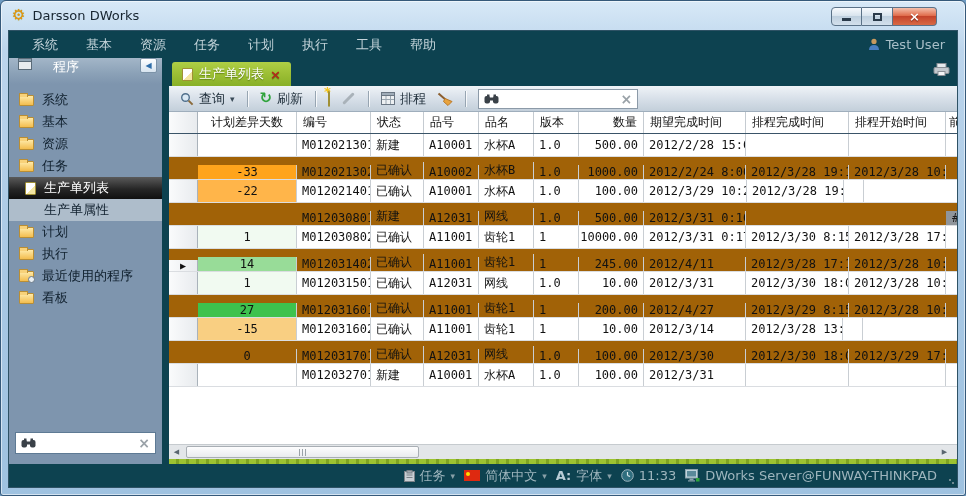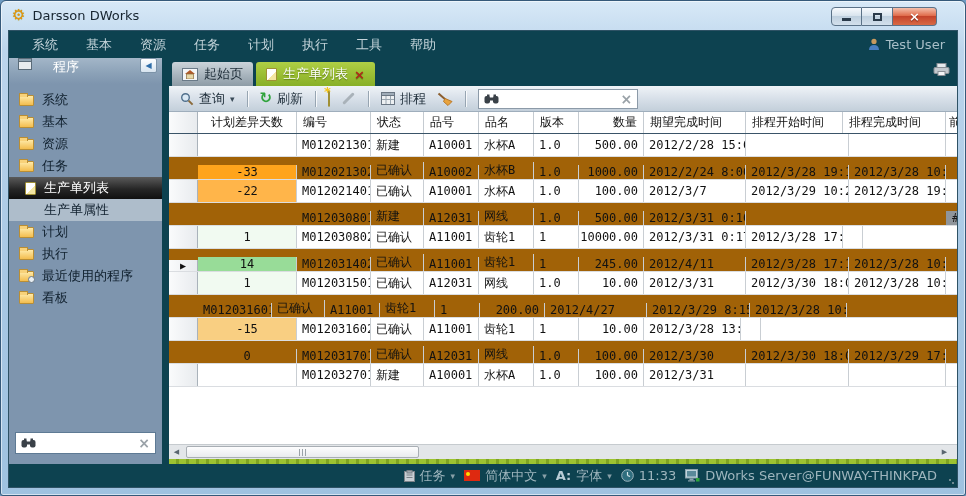--- a/index.html
+++ b/index.html
@@ -240,29 +240,20 @@
             <rect x="9.5" y="0.5" width="2.5" height="3" fill="#3A4148"></rect>
           </svg>
           <input type="text" value="" style="">
           <span class="clear-x">×</span>
         </div>
       </div>
 
       <div class="main">
 
         <div class="tabstrip">
-          <div class="tab inactive">
-              <span class="home-box">
-                <svg width="10" height="9" viewBox="0 0 10 9">
-                  <polygon points="5,0 10,4 0,4" fill="#B05A2A"></polygon>
-                  <rect x="1.5" y="4" width="7" height="5" fill="#E8D8A8" stroke="#8A6A3A" stroke-width="0.7"></rect>
-                </svg>
-              </span>
-              <span>起始页</span>
-            </div>
             <div class="tab active">
               <span class="doc-icon"></span>
               <span>生产单列表</span>
               <span class="tab-close">×</span>
             </div>
             <span class="corner-icon">
             <svg width="17" height="13" viewBox="0 0 17 13">
               <rect x="4" y="0.5" width="9" height="5" fill="#E6EAED" stroke="#8A9096"></rect>
               <rect x="1" y="4.5" width="15" height="6" rx="1" fill="#C3C9CE" stroke="#8A9096"></rect>
               <rect x="5" y="8.5" width="7" height="4" fill="#F2F4F6" stroke="#8A9096"></rect>
@@ -330,22 +321,22 @@
             <div class="thead">
               <div class="th sel"></div>
             <div class="th c0">计划差异天数</div>
                 <div class="th c1">编号</div>
                 <div class="th c2">状态</div>
                 <div class="th c3">品号</div>
                 <div class="th c4">品名</div>
                 <div class="th c5">版本</div>
                 <div class="th c6">数量</div>
                 <div class="th c7">期望完成时间</div>
+                <div class="th c8">排程完成时间</div>
                 <div class="th c9">排程开始时间</div>
-                <div class="th c8">排程完成时间</div>
                 <div class="th c10">前</div>
               </div>
             <div>
                 <div class="row">
                   <div class="cell sel"></div>
                   <div class="cell c0"></div>
                   <div class="cell c1">M012021301</div>
                   <div class="cell c2">新建</div>
                   <div class="cell c3">A10001</div>
                   <div class="cell c4">水杯A</div>
@@ -372,21 +363,20 @@
                 </div>
                 <div class="row">
                   <div class="cell sel"></div>
                   <div class="cell c0" style="background: rgb(255, 181, 74);">-22</div>
                   <div class="cell c1">M012021401</div>
                   <div class="cell c2">已确认</div>
                   <div class="cell c3">A10001</div>
                   <div class="cell c4">水杯A</div>
                   <div class="cell c5">1.0</div>
                   <div class="cell c6">100.00</div>
-                  <div class="cell c7">2012/3/7</div>
                   <div class="cell c8">2012/3/29 10:20</div>
                   <div class="cell c9">2012/3/28 19:10</div>
                   <div class="cell c10"></div>
                 </div>
                 <div class="row even">
                   <div class="cell sel"></div>
                   <div class="cell c0"></div>
                   <div class="cell c1">M012030801</div>
                   <div class="cell c2">新建</div>
                   <div class="cell c3">A12031</div>
@@ -401,20 +391,21 @@
                 <div class="row">
                   <div class="cell sel"></div>
                   <div class="cell c0" style="background: rgb(241, 250, 241);">1</div>
                   <div class="cell c1">M012030802</div>
                   <div class="cell c2">已确认</div>
                   <div class="cell c3">A11001</div>
                   <div class="cell c4">齿轮1</div>
                   <div class="cell c5">1</div>
                   <div class="cell c6">10000.00</div>
                   <div class="cell c7">2012/3/31 0:17</div>
+                  <div class="cell c8">2012/3/30 8:15</div>
                   <div class="cell c9">2012/3/28 17:13</div>
                   <div class="cell c10"></div>
                 </div>
                 <div class="row even">
                   <div class="cell sel">
                     <span class="marker">▶</span>
                   </div>
                   <div class="cell c0" style="background: rgb(152, 220, 152);">14</div>
                   <div class="cell c1">M012031402</div>
                   <div class="cell c2">已确认</div>
@@ -436,40 +427,42 @@
                   <div class="cell c4">网线</div>
                   <div class="cell c5">1.0</div>
                   <div class="cell c6">10.00</div>
                   <div class="cell c7">2012/3/31</div>
                   <div class="cell c8">2012/3/30 18:00</div>
                   <div class="cell c9">2012/3/28 10:52</div>
                   <div class="cell c10"></div>
                 </div>
                 <div class="row even">
                   <div class="cell sel"></div>
+                  <div class="cell c0" style="background: rgb(62, 194, 78);">27</div>
                   <div class="cell c1">M012031601</div>
                   <div class="cell c2">已确认</div>
                   <div class="cell c3">A11001</div>
                   <div class="cell c4">齿轮1</div>
                   <div class="cell c5">1</div>
                   <div class="cell c6">200.00</div>
                   <div class="cell c7">2012/4/27</div>
                   <div class="cell c8">2012/3/29 8:15</div>
                   <div class="cell c9">2012/3/28 10:52</div>
                   <div class="cell c10"></div>
                 </div>
                 <div class="row">
                   <div class="cell sel"></div>
                   <div class="cell c0" style="background: rgb(249, 207, 130);">-15</div>
                   <div class="cell c1">M012031602</div>
                   <div class="cell c2">已确认</div>
                   <div class="cell c3">A11001</div>
                   <div class="cell c4">齿轮1</div>
                   <div class="cell c5">1</div>
                   <div class="cell c6">10.00</div>
+                  <div class="cell c7">2012/3/14</div>
                   <div class="cell c9">2012/3/28 13:40</div>
                   <div class="cell c10"></div>
                 </div>
                 <div class="row even">
                   <div class="cell sel"></div>
                   <div class="cell c0">0</div>
                   <div class="cell c1">M012031701</div>
                   <div class="cell c2">已确认</div>
                   <div class="cell c3">A12031</div>
                   <div class="cell c4">网线</div>

